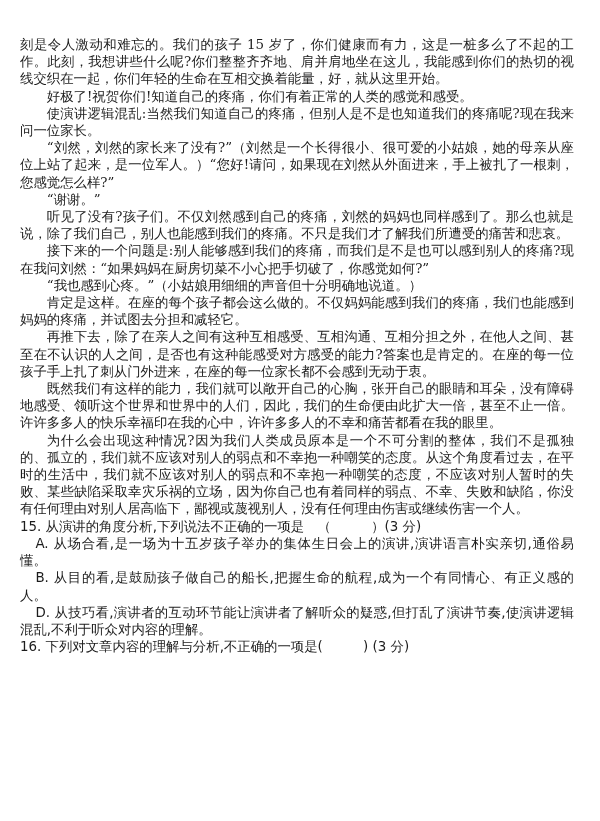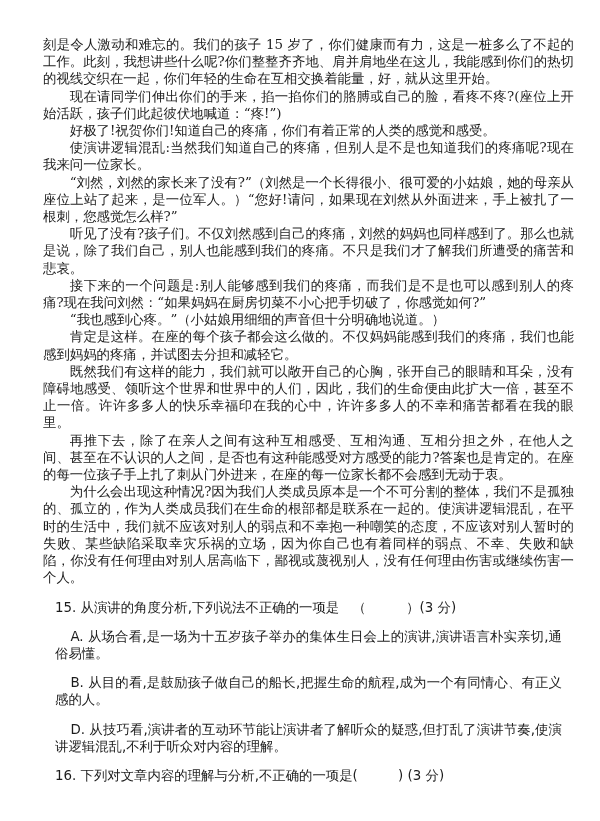--- a/index.html
+++ b/index.html
@@ -9,64 +9,64 @@
   }
   body {
     width: 600px;
     height: 821px;
     overflow: hidden;
   }
   .page {
     box-sizing: border-box;
     width: 600px;
     height: 821px;
-    padding: 36px 26px 0 43px;
+    padding: 36px 26px 0 20px;
     background: #ffffff;
     color: #1c1c1c;
     font-size: 13.4px;
     line-height: 17.2px;
     text-align: justify;
   }
   .speech p {
     font-family: "DejaVu Serif", "Liberation Serif", serif;
     margin: 0;
     text-indent: 2em;
   }
   .speech p.cont {
     text-indent: 0;
   }
   .questions p {
     font-family: "DejaVu Sans", "Liberation Sans", sans-serif;
-    margin: 12px;
+    margin: 0;
   }
   .questions p.stem {
     text-indent: 0;
   }
   .questions p.option {
     text-indent: 1.15em;
   }
 </style>
 </head>
 <body>
 
 <div class="page">
 
   <section class="speech">
     <p class="cont">刻是令人激动和难忘的。我们的孩子 15 岁了，你们健康而有力，这是一桩多么了不起的工作。此刻，我想讲些什么呢?你们整整齐齐地、肩并肩地坐在这儿，我能感到你们的热切的视线交织在一起，你们年轻的生命在互相交换着能量，好，就从这里开始。</p>
-    <p>现在请同学们伸出你们的手来，掐一掐你们的胳膊或自己的脸，看疼不疼?(座位上开始活跃，孩子们此起彼伏地喊道：“疼!”)</p>
     <p>好极了!祝贺你们!知道自己的疼痛，你们有着正常的人类的感觉和感受。</p>
     <p>使演讲逻辑混乱:当然我们知道自己的疼痛，但别人是不是也知道我们的疼痛呢?现在我来问一位家长。</p>
     <p>“刘然，刘然的家长来了没有?”（刘然是一个长得很小、很可爱的小姑娘，她的母亲从座位上站了起来，是一位军人。）“您好!请问，如果现在刘然从外面进来，手上被扎了一根刺，您感觉怎么样?”</p>
+    <p>“谢谢。”</p>
     <p>听见了没有?孩子们。不仅刘然感到自己的疼痛，刘然的妈妈也同样感到了。那么也就是说，除了我们自己，别人也能感到我们的疼痛。不只是我们才了解我们所遭受的痛苦和悲哀。</p>
     <p>接下来的一个问题是:别人能够感到我们的疼痛，而我们是不是也可以感到别人的疼痛?现在我问刘然：“如果妈妈在厨房切菜不小心把手切破了，你感觉如何?”</p>
     <p>“我也感到心疼。”（小姑娘用细细的声音但十分明确地说道。）</p>
     <p>肯定是这样。在座的每个孩子都会这么做的。不仅妈妈能感到我们的疼痛，我们也能感到妈妈的疼痛，并试图去分担和减轻它。</p>
+    <p>再推下去，除了在亲人之间有这种互相感受、互相沟通、互相分担之外，在他人之间、甚至在不认识的人之间，是否也有这种能感受对方感受的能力?答案也是肯定的。在座的每一位孩子手上扎了刺从门外进来，在座的每一位家长都不会感到无动于衷。</p>
     <p>既然我们有这样的能力，我们就可以敞开自己的心胸，张开自己的眼睛和耳朵，没有障碍地感受、领听这个世界和世界中的人们，因此，我们的生命便由此扩大一倍，甚至不止一倍。许许多多人的快乐幸福印在我的心中，许许多多人的不幸和痛苦都看在我的眼里。</p>
-    <p>再推下去，除了在亲人之间有这种互相感受、互相沟通、互相分担之外，在他人之间、甚至在不认识的人之间，是否也有这种能感受对方感受的能力?答案也是肯定的。在座的每一位孩子手上扎了刺从门外进来，在座的每一位家长都不会感到无动于衷。</p>
-    <p>为什么会出现这种情况?因为我们人类成员原本是一个不可分割的整体，我们不是孤独的、孤立的，作为人类成员我们在生命的根部都是联系在一起的。使演讲逻辑混乱，在平时的生活中，我们就不应该对别人的弱点和不幸抱一种嘲笑的态度，不应该对别人暂时的失败、某些缺陷采取幸灾乐祸的立场，因为你自己也有着同样的弱点、不幸、失败和缺陷，你没有任何理由对别人居高临下，鄙视或蔑视别人，没有任何理由伤害或继续伤害一个人。</p>
+    <p>为什么会出现这种情况?因为我们人类成员原本是一个不可分割的整体，我们不是孤独的、孤立的，我们就不应该对别人的弱点和不幸抱一种嘲笑的态度。从这个角度看过去，在平时的生活中，我们就不应该对别人的弱点和不幸抱一种嘲笑的态度，不应该对别人暂时的失败、某些缺陷采取幸灾乐祸的立场，因为你自己也有着同样的弱点、不幸、失败和缺陷，你没有任何理由对别人居高临下，鄙视或蔑视别人，没有任何理由伤害或继续伤害一个人。</p>
   </section>
 
   <section class="questions">
     <p class="stem">15. 从演讲的角度分析,下列说法不正确的一项是　（　　　）(3 分)</p>
     <p class="option">A. 从场合看,是一场为十五岁孩子举办的集体生日会上的演讲,演讲语言朴实亲切,通俗易懂。</p>
     <p class="option">B. 从目的看,是鼓励孩子做自己的船长,把握生命的航程,成为一个有同情心、有正义感的人。</p>
     <p class="option">D. 从技巧看,演讲者的互动环节能让演讲者了解听众的疑惑,但打乱了演讲节奏,使演讲逻辑混乱,不利于听众对内容的理解。</p>
     <p class="stem">16. 下列对文章内容的理解与分析,不正确的一项是(　　　)  (3 分)</p>
 
   </section>

